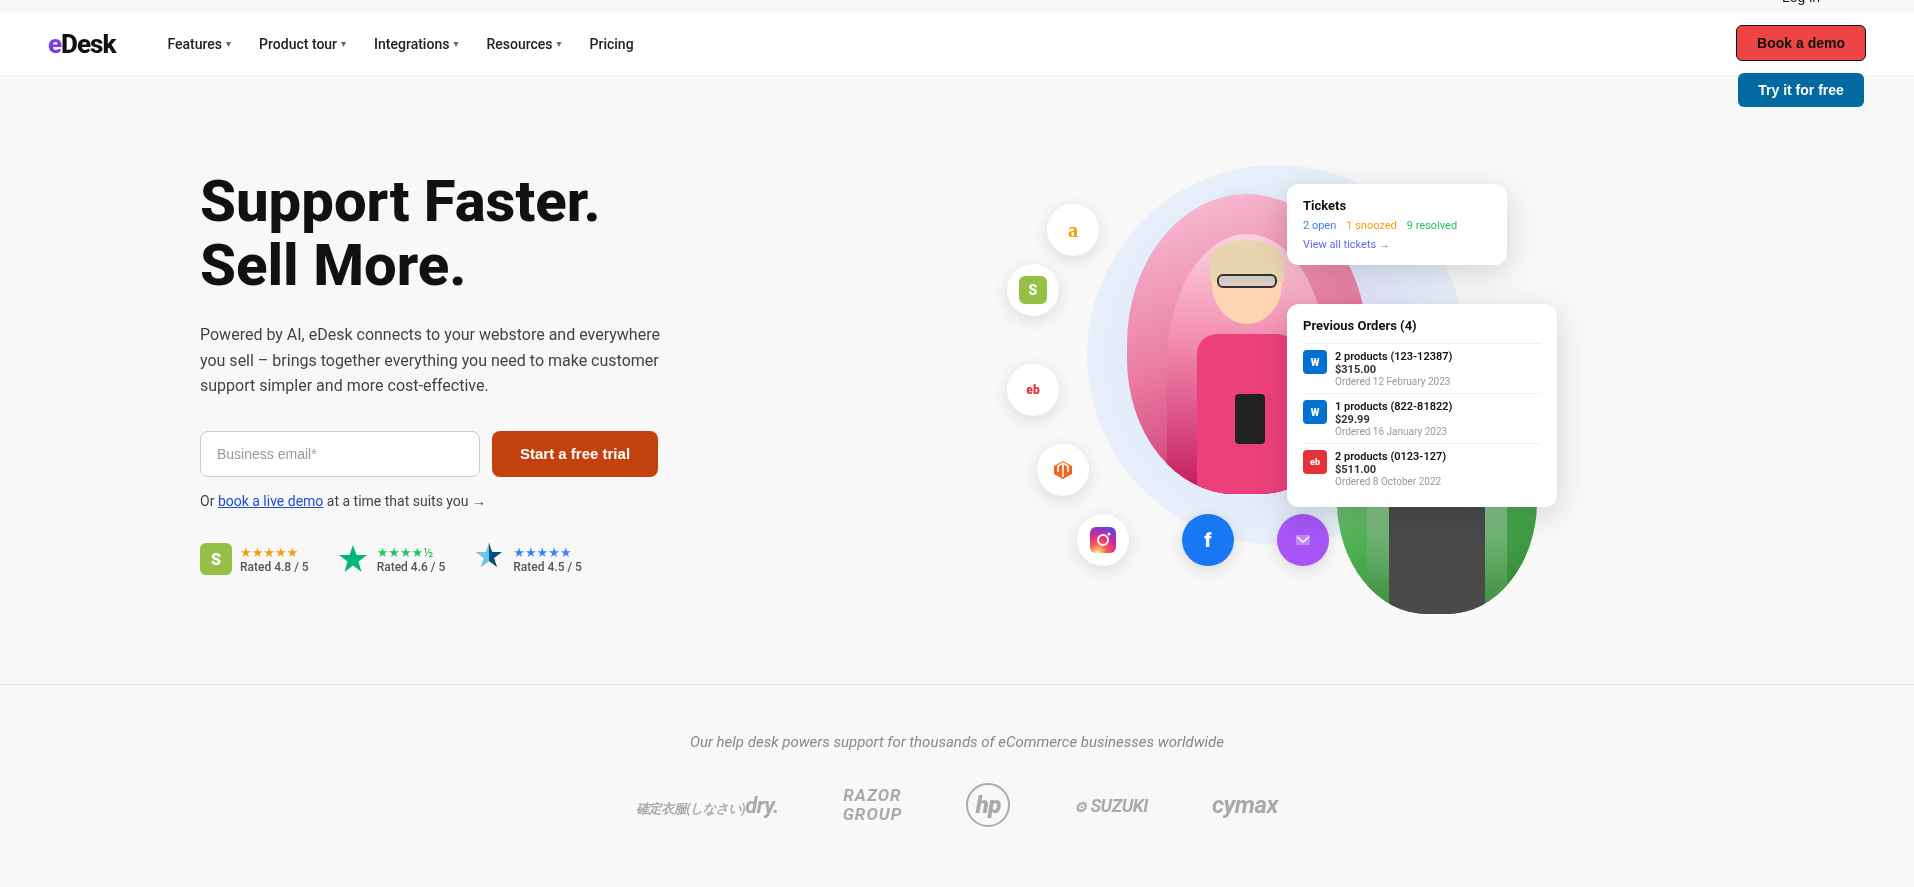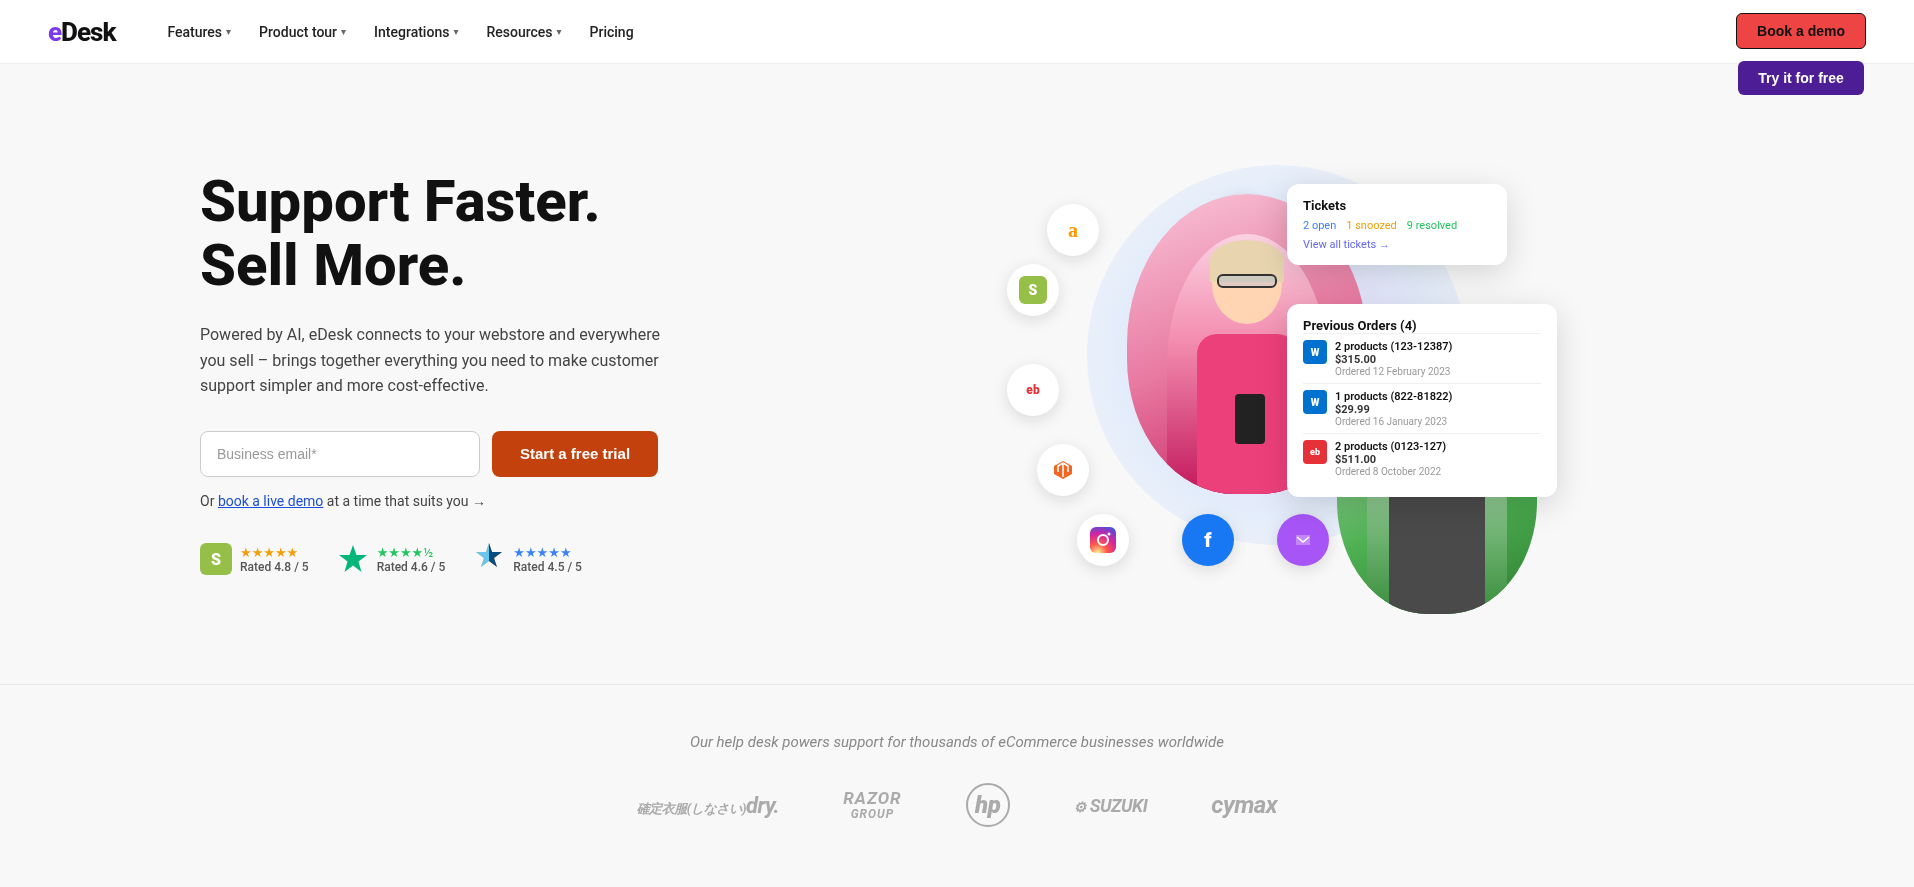--- a/index.html
+++ b/index.html
@@ -6,21 +6,21 @@
     body { font-family: -apple-system, BlinkMacSystemFont, 'Segoe UI', Roboto, sans-serif; background: #f8f8f8; overflow-x: hidden; }
 
     
     nav {
       background: #fff;
       display: flex;
       align-items: center;
       padding: 0 48px;
       height: 64px;
       border-bottom: 1px solid #eee;
-      position: sticky; top: 0; z-index: 100;
+      position: sticky; top: 12px; z-index: 100;
     }
     .logo {
       font-size: 26px;
       font-weight: 800;
       color: #111;
       margin-right: 40px;
       letter-spacing: -1px;
     }
     .logo span { color: #7c3aed; }
     .nav-links {
@@ -62,21 +62,21 @@
       background: #ef4444;
       border: 1.5px solid #111;
       border-radius: 6px;
       padding: 9px 20px;
       cursor: pointer;
       font-weight: 600;
     }
     .btn-try {
       font-size: 14px;
       color: #fff;
-      background: #4c1d95;
+      background: #0369a1;
       border: none;
       border-radius: 6px;
       padding: 9px 20px;
       cursor: pointer;
       font-weight: 600;
     }
 
     
     .hero {
       display: flex;
@@ -235,20 +235,21 @@
     .ticket-stat-resolved { color: #22c55e; }
     .view-all { font-size: 11px; color: #6366f1; cursor: pointer; }
     .ui-orders {
       top: 180px;
       right: 10px;
       width: 270px;
     }
     .ui-orders h4 {
       font-size: 13px;
       font-weight: 700;
+      margin-bottom: 10px;
       color: #111;
     }
     .order-row {
       display: flex;
       align-items: flex-start;
       gap: 8px;
       padding: 6px 0;
       border-top: 1px solid #f0f0f0;
     }
     .order-logo {
@@ -555,21 +556,21 @@
 
 <section class="brand-bar">
   <p class="brand-bar-title">Our help desk powers support for thousands of eCommerce businesses worldwide</p>
   <div class="brand-logos">
     <div class="brand-logo brand-superdry">
       <span style="font-size:13px;color:#aaa;letter-spacing:-0.5px;">確定衣服(しなさい)</span><span style="font-size:22px;font-weight:700;color:#aaa;">dry.</span>
     </div>
     <div class="brand-logo brand-razor">
       <div style="text-align:center;line-height:1.1;">
         <div style="font-size:17px;letter-spacing:1px;font-weight:700;">RAZOR</div>
-        <div style="font-size:12px;letter-spacing:1px;font-weight:700;">GROUP</div>
+        <div style="font-size:17px;letter-spacing:1px;font-weight:700;">GROUP</div>
       </div>
     </div>
     <div class="brand-logo">
       <div class="brand-hp">hp</div>
     </div>
     <div class="brand-logo brand-suzuki">
       <span style="font-size:14px;margin-right:4px;">⚙</span>SUZUKI
     </div>
     <div class="brand-logo brand-cymax">cymax</div>
   </div>

